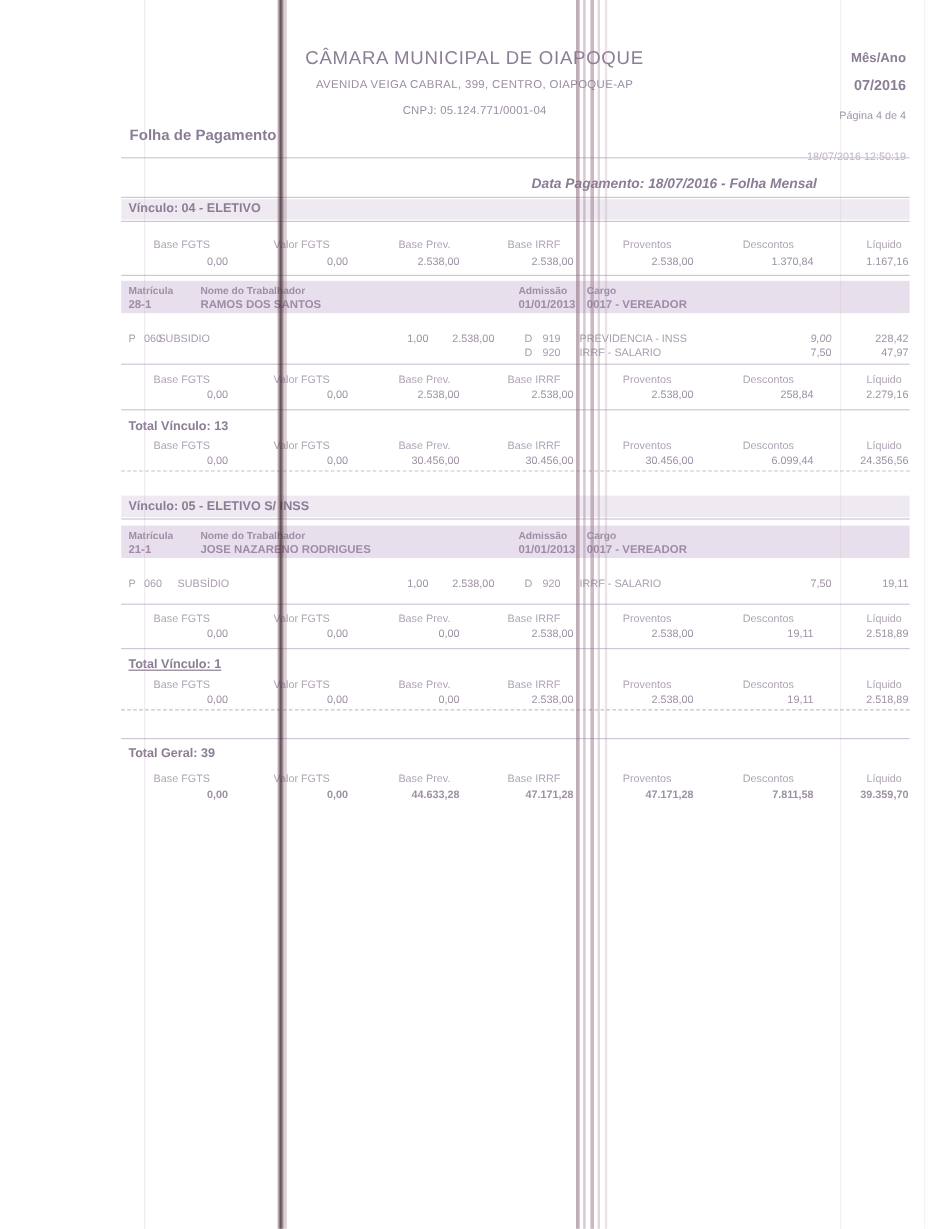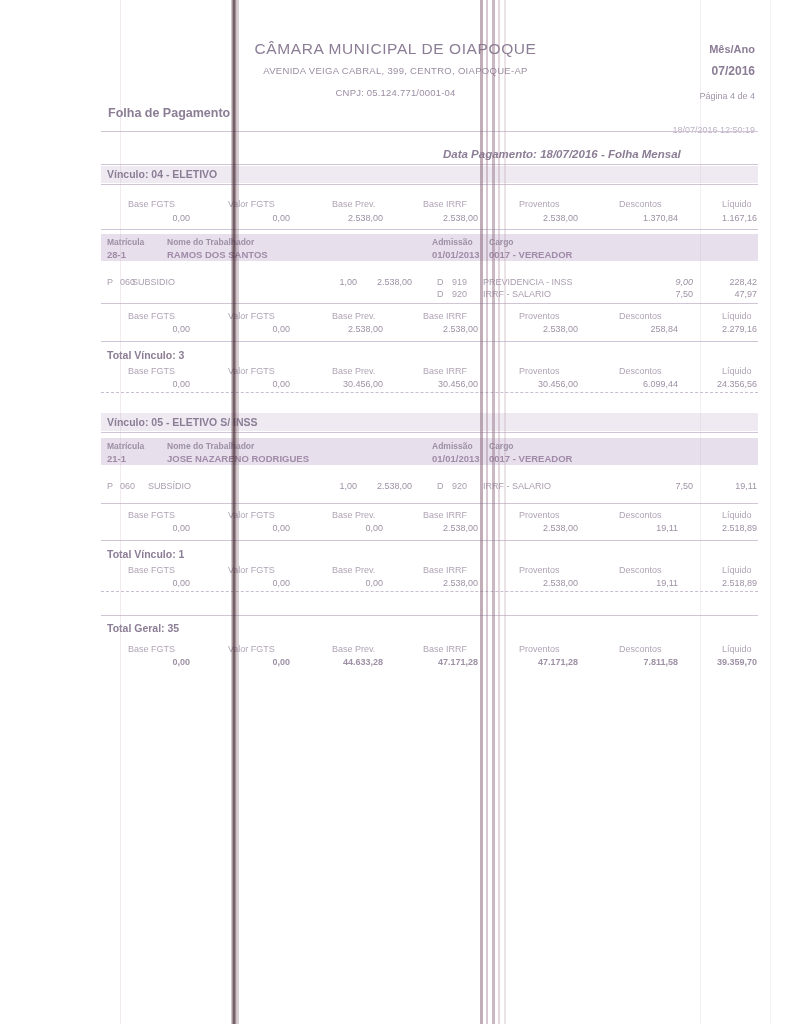--- a/index.html
+++ b/index.html
@@ -287,21 +287,21 @@
     <div class="txt num r right-anchor" style="left:190px; top:324px;">0,00</div>
     <div class="txt num r right-anchor" style="left:290px; top:324px;">0,00</div>
     <div class="txt num r right-anchor" style="left:383px; top:324px;">2.538,00</div>
     <div class="txt num r right-anchor" style="left:478px; top:324px;">2.538,00</div>
     <div class="txt num r right-anchor" style="left:578px; top:324px;">2.538,00</div>
     <div class="txt num r right-anchor" style="left:678px; top:324px;">258,84</div>
     <div class="txt num r right-anchor" style="left:757px; top:324px;">2.279,16</div>
 
     <div class="rule" style="top:341px;"></div>
 
-    <div class="txt sect" style="left:107px; top:349px;">Total Vínculo: 3</div>
+    <div class="txt sect" style="left:107px; top:349px;">Total Vínculo: 13</div>
 
     <div class="txt colhdr" style="left:128px; top:366px;">Base FGTS</div>
     <div class="txt colhdr" style="left:228px; top:366px;">Valor FGTS</div>
     <div class="txt colhdr" style="left:332px; top:366px;">Base Prev.</div>
     <div class="txt colhdr" style="left:423px; top:366px;">Base IRRF</div>
     <div class="txt colhdr" style="left:519px; top:366px;">Proventos</div>
     <div class="txt colhdr" style="left:619px; top:366px;">Descontos</div>
     <div class="txt colhdr" style="left:722px; top:366px;">Líquido</div>
 
     <div class="txt num r right-anchor" style="left:190px; top:379px;">0,00</div>
@@ -353,42 +353,42 @@
     <div class="txt num r right-anchor" style="left:190px; top:523px;">0,00</div>
     <div class="txt num r right-anchor" style="left:290px; top:523px;">0,00</div>
     <div class="txt num r right-anchor" style="left:383px; top:523px;">0,00</div>
     <div class="txt num r right-anchor" style="left:478px; top:523px;">2.538,00</div>
     <div class="txt num r right-anchor" style="left:578px; top:523px;">2.538,00</div>
     <div class="txt num r right-anchor" style="left:678px; top:523px;">19,11</div>
     <div class="txt num r right-anchor" style="left:757px; top:523px;">2.518,89</div>
 
     <div class="rule" style="top:540px;"></div>
 
-    <div class="txt sect" style="left:107px; top:548px;">Total Vínculo: 1</div>
+    <div class="txt sect" style="left:107px; top:548px;text-decoration:underline;">Total Vínculo: 1</div>
 
     <div class="txt colhdr" style="left:128px; top:565px;">Base FGTS</div>
     <div class="txt colhdr" style="left:228px; top:565px;">Valor FGTS</div>
     <div class="txt colhdr" style="left:332px; top:565px;">Base Prev.</div>
     <div class="txt colhdr" style="left:423px; top:565px;">Base IRRF</div>
     <div class="txt colhdr" style="left:519px; top:565px;">Proventos</div>
     <div class="txt colhdr" style="left:619px; top:565px;">Descontos</div>
     <div class="txt colhdr" style="left:722px; top:565px;">Líquido</div>
 
     <div class="txt num r right-anchor" style="left:190px; top:578px;">0,00</div>
     <div class="txt num r right-anchor" style="left:290px; top:578px;">0,00</div>
     <div class="txt num r right-anchor" style="left:383px; top:578px;">0,00</div>
     <div class="txt num r right-anchor" style="left:478px; top:578px;">2.538,00</div>
     <div class="txt num r right-anchor" style="left:578px; top:578px;">2.538,00</div>
     <div class="txt num r right-anchor" style="left:678px; top:578px;">19,11</div>
     <div class="txt num r right-anchor" style="left:757px; top:578px;">2.518,89</div>
 
     <div class="rule dashed" style="top:591px;"></div>
 
     <div class="rule" style="top:615px;"></div>
-    <div class="txt sect" style="left:107px; top:622px;">Total Geral: 35</div>
+    <div class="txt sect" style="left:107px; top:622px;">Total Geral: 39</div>
 
     <div class="txt colhdr" style="left:128px; top:644px;">Base FGTS</div>
     <div class="txt colhdr" style="left:228px; top:644px;">Valor FGTS</div>
     <div class="txt colhdr" style="left:332px; top:644px;">Base Prev.</div>
     <div class="txt colhdr" style="left:423px; top:644px;">Base IRRF</div>
     <div class="txt colhdr" style="left:519px; top:644px;">Proventos</div>
     <div class="txt colhdr" style="left:619px; top:644px;">Descontos</div>
     <div class="txt colhdr" style="left:722px; top:644px;">Líquido</div>
 
     <div class="txt num b r right-anchor" style="left:190px; top:657px;">0,00</div>

